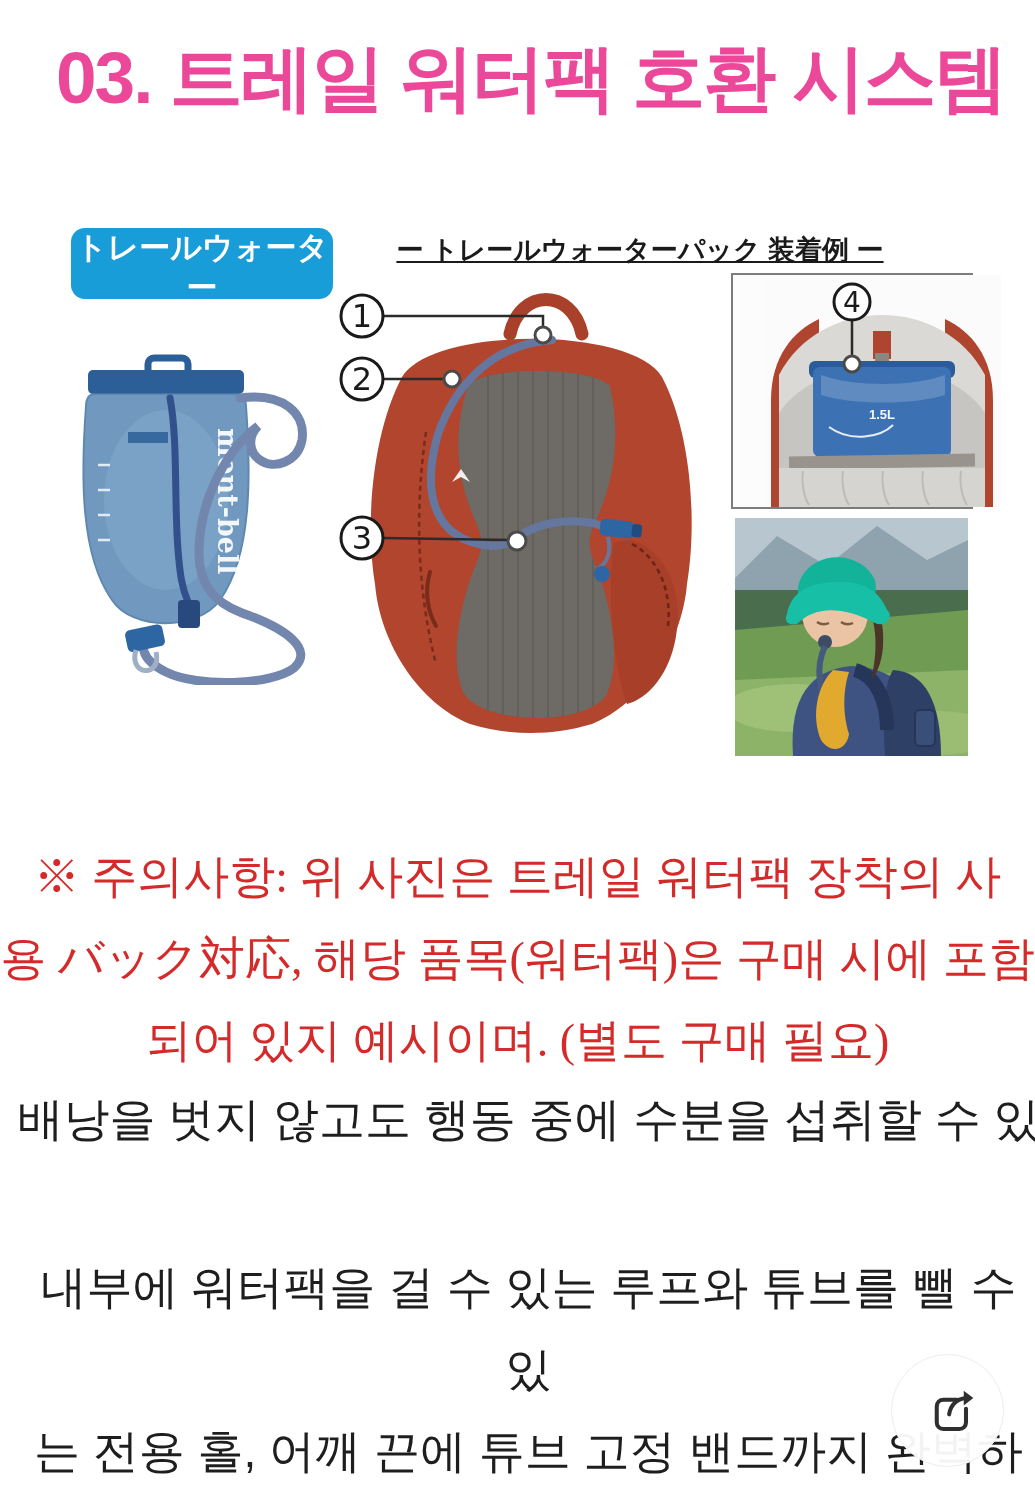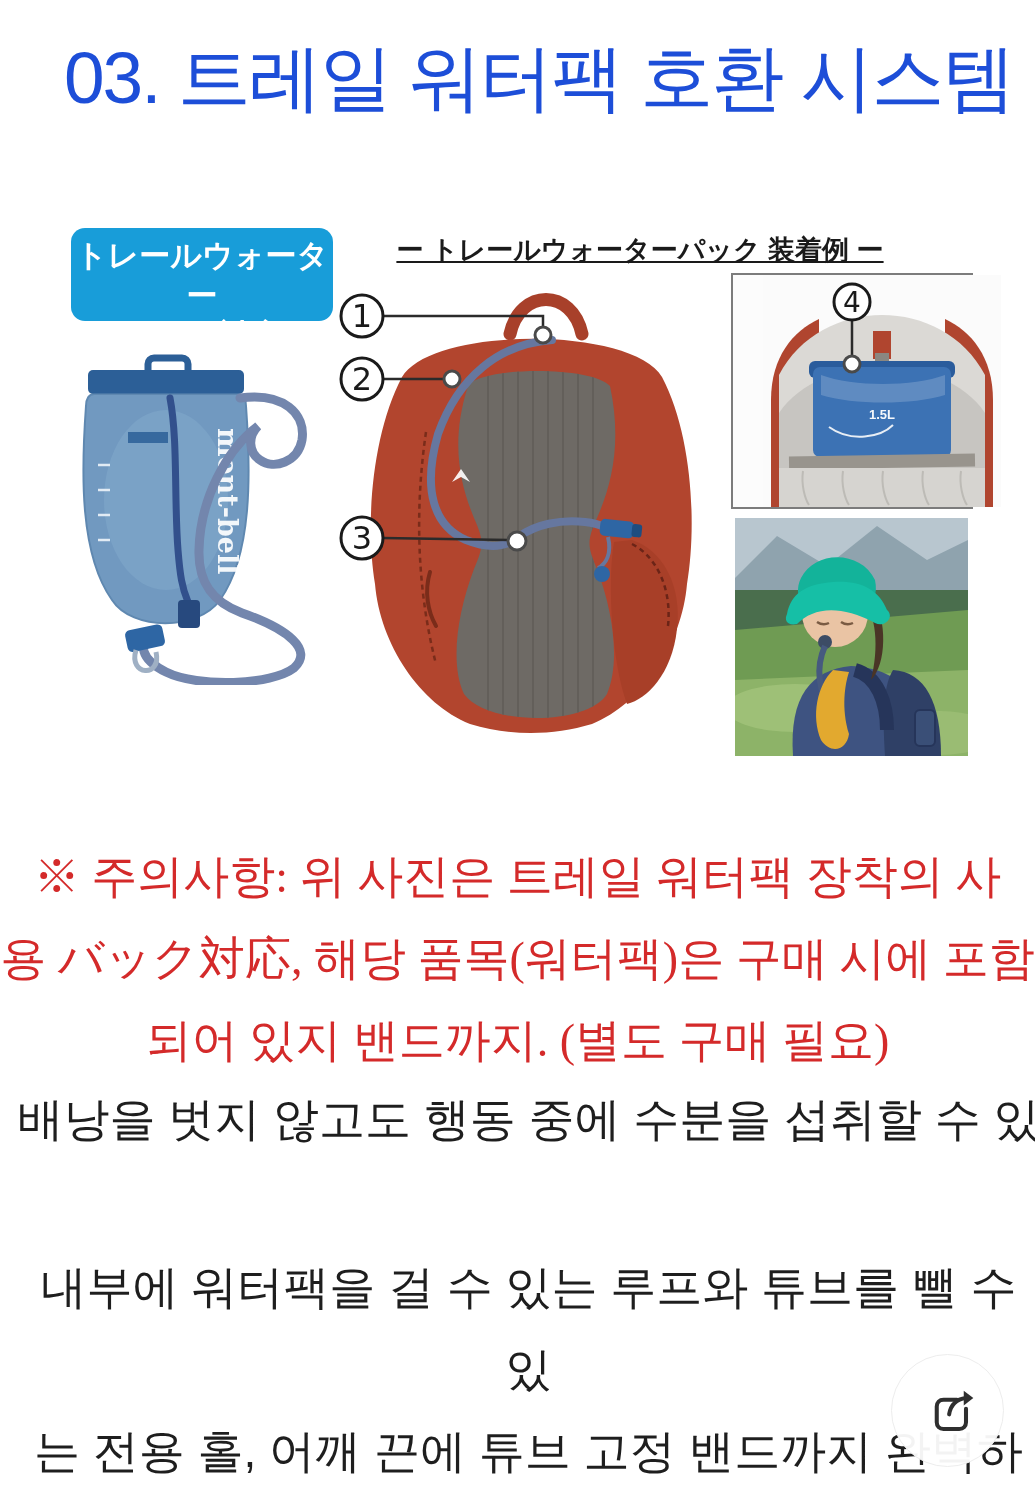--- a/index.html
+++ b/index.html
@@ -1,23 +1,23 @@
 <!DOCTYPE html>
 <html><head>
 <meta charset="utf-8">
 <style>
   html,body{margin:0;padding:0;background:#ffffff;}
   .page{position:relative;width:1035px;height:1500px;background:#ffffff;overflow:hidden;
         font-family:"Liberation Sans","DejaVu Sans",sans-serif;}
-  .page-title{position:absolute;left:64px;top:30px;width:940px;
-        font-size:73px;font-weight:400;color:#1d4ed8;letter-spacing:-2px;white-space:nowrap;}
+  .page-title{position:absolute;left:56px;top:30px;width:940px;
+        font-size:73px;font-weight:700;color:#ec4899;letter-spacing:-2px;white-space:nowrap;}
   .figure{position:absolute;left:0;top:210px;width:1035px;height:560px;}
-  .compat-badge{position:absolute;left:71px;top:18px;width:262px;height:93px;
+  .compat-badge{position:absolute;left:71px;top:18px;width:262px;height:71px;
         background:#189dd9;border-radius:14px;color:#ffffff;font-weight:700;
-        font-size:31px;line-height:40px;text-align:center;padding-top:8px;box-sizing:border-box;}
+        font-size:31px;line-height:40px;text-align:center;box-sizing:border-box;}
   .example-heading{position:absolute;left:330px;top:22px;width:620px;text-align:center;
         font-size:27px;font-weight:700;color:#1a1a1a;white-space:nowrap;text-decoration:underline;}
   .img{position:absolute;}
   .img svg{display:block;}
   .interior-frame{border:2px solid #7c7c7c;box-sizing:border-box;background:#fcfcfc;padding-left:30px;}
   .callout-overlay{position:absolute;left:40px;top:70px;width:940px;height:480px;pointer-events:none;}
   .notice{position:absolute;left:0;top:836px;width:1035px;text-align:center;
         font-size:46px;line-height:82px;color:#d42a2a;font-family:Liberation Serif, serif;}
   .bodytext{position:absolute;left:0;width:1035px;text-align:center;
         font-size:46px;line-height:82px;color:#1e1e1e;margin-left:11px;}
@@ -185,21 +185,21 @@
       <g>
         <circle cx="812" cy="22" r="18" fill="#ffffff" stroke="#1a1a1a" stroke-width="3"></circle>
         <text class="callout-num" x="812" y="32" text-anchor="middle" font-size="28">4</text>
       </g>
     </svg>
   </div>
 
   <div class="notice">
     <div>※ 주의사항: 위 사진은 트레일 워터팩 장착의 사</div>
     <div>용 バック対応, 해당 품목(워터팩)은 구매 시에 포함</div>
-    <div>되어 있지 밴드까지. (별도 구매 필요)</div>
+    <div>되어 있지 예시이며. (별도 구매 필요)</div>
   </div>
 
   <div class="bodytext para1">
     <div>배낭을 벗지 않고도 행동 중에 수분을 섭취할 수 있</div>
   </div>
   <div class="bodytext para2">
     <div>내부에 워터팩을 걸 수 있는 루프와 튜브를 뺄 수 있</div>
     <div>는 전용 홀, 어깨 끈에 튜브 고정 밴드까지 완벽하</div>
     <div>게 갖추어져 있습니다.</div>
   </div>

